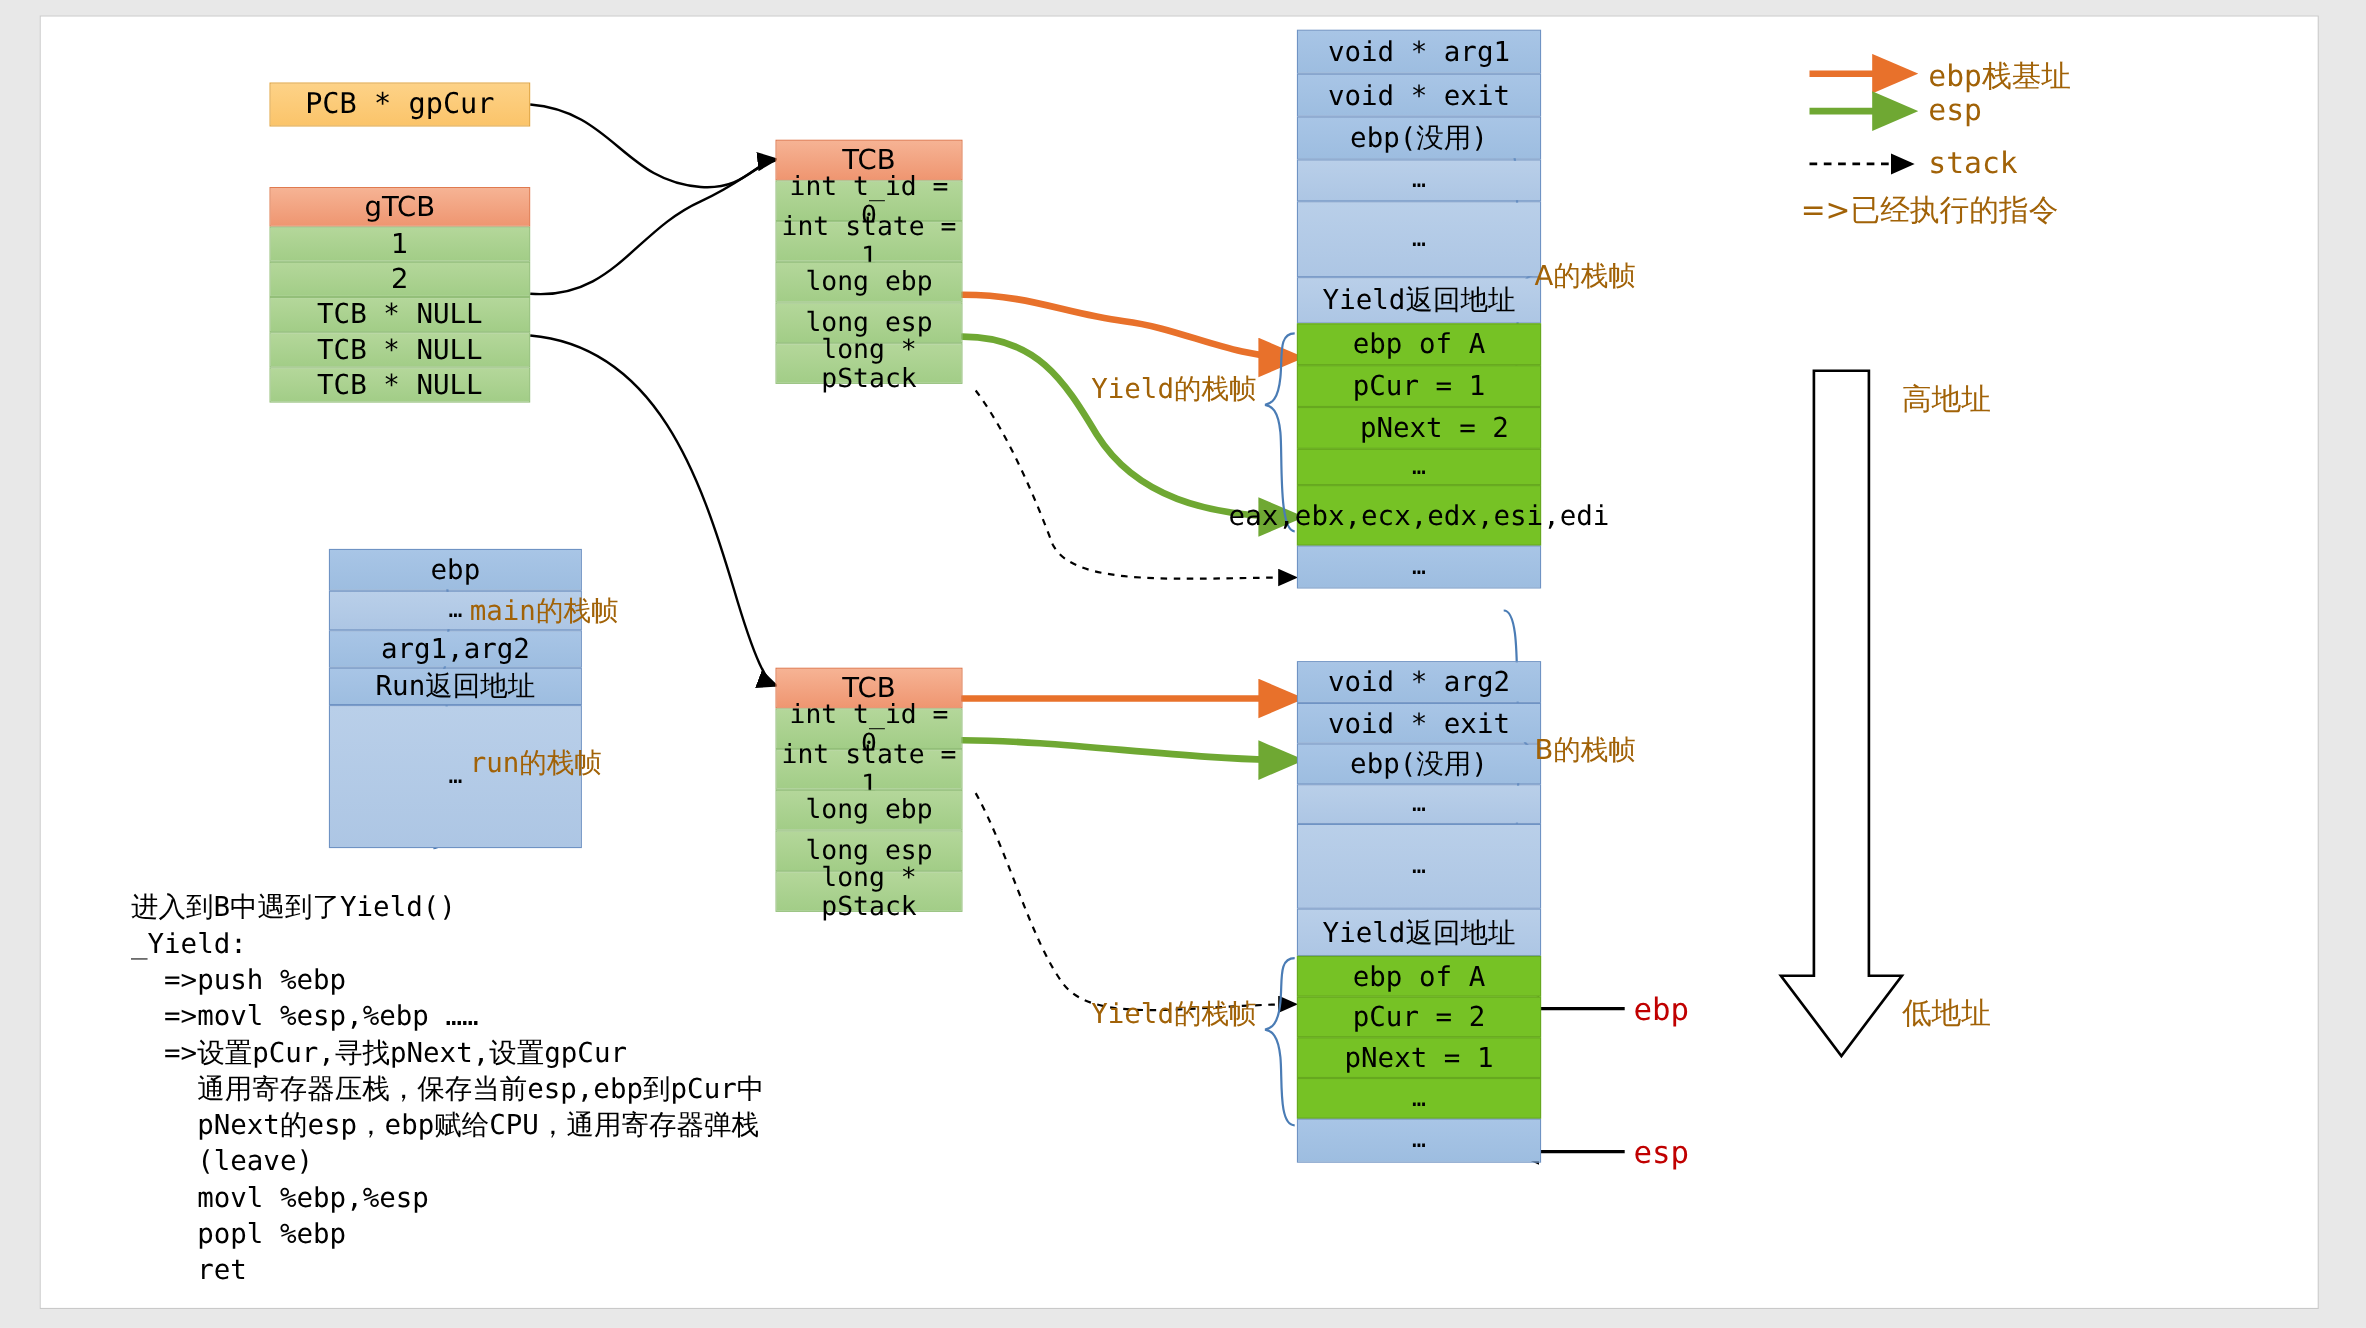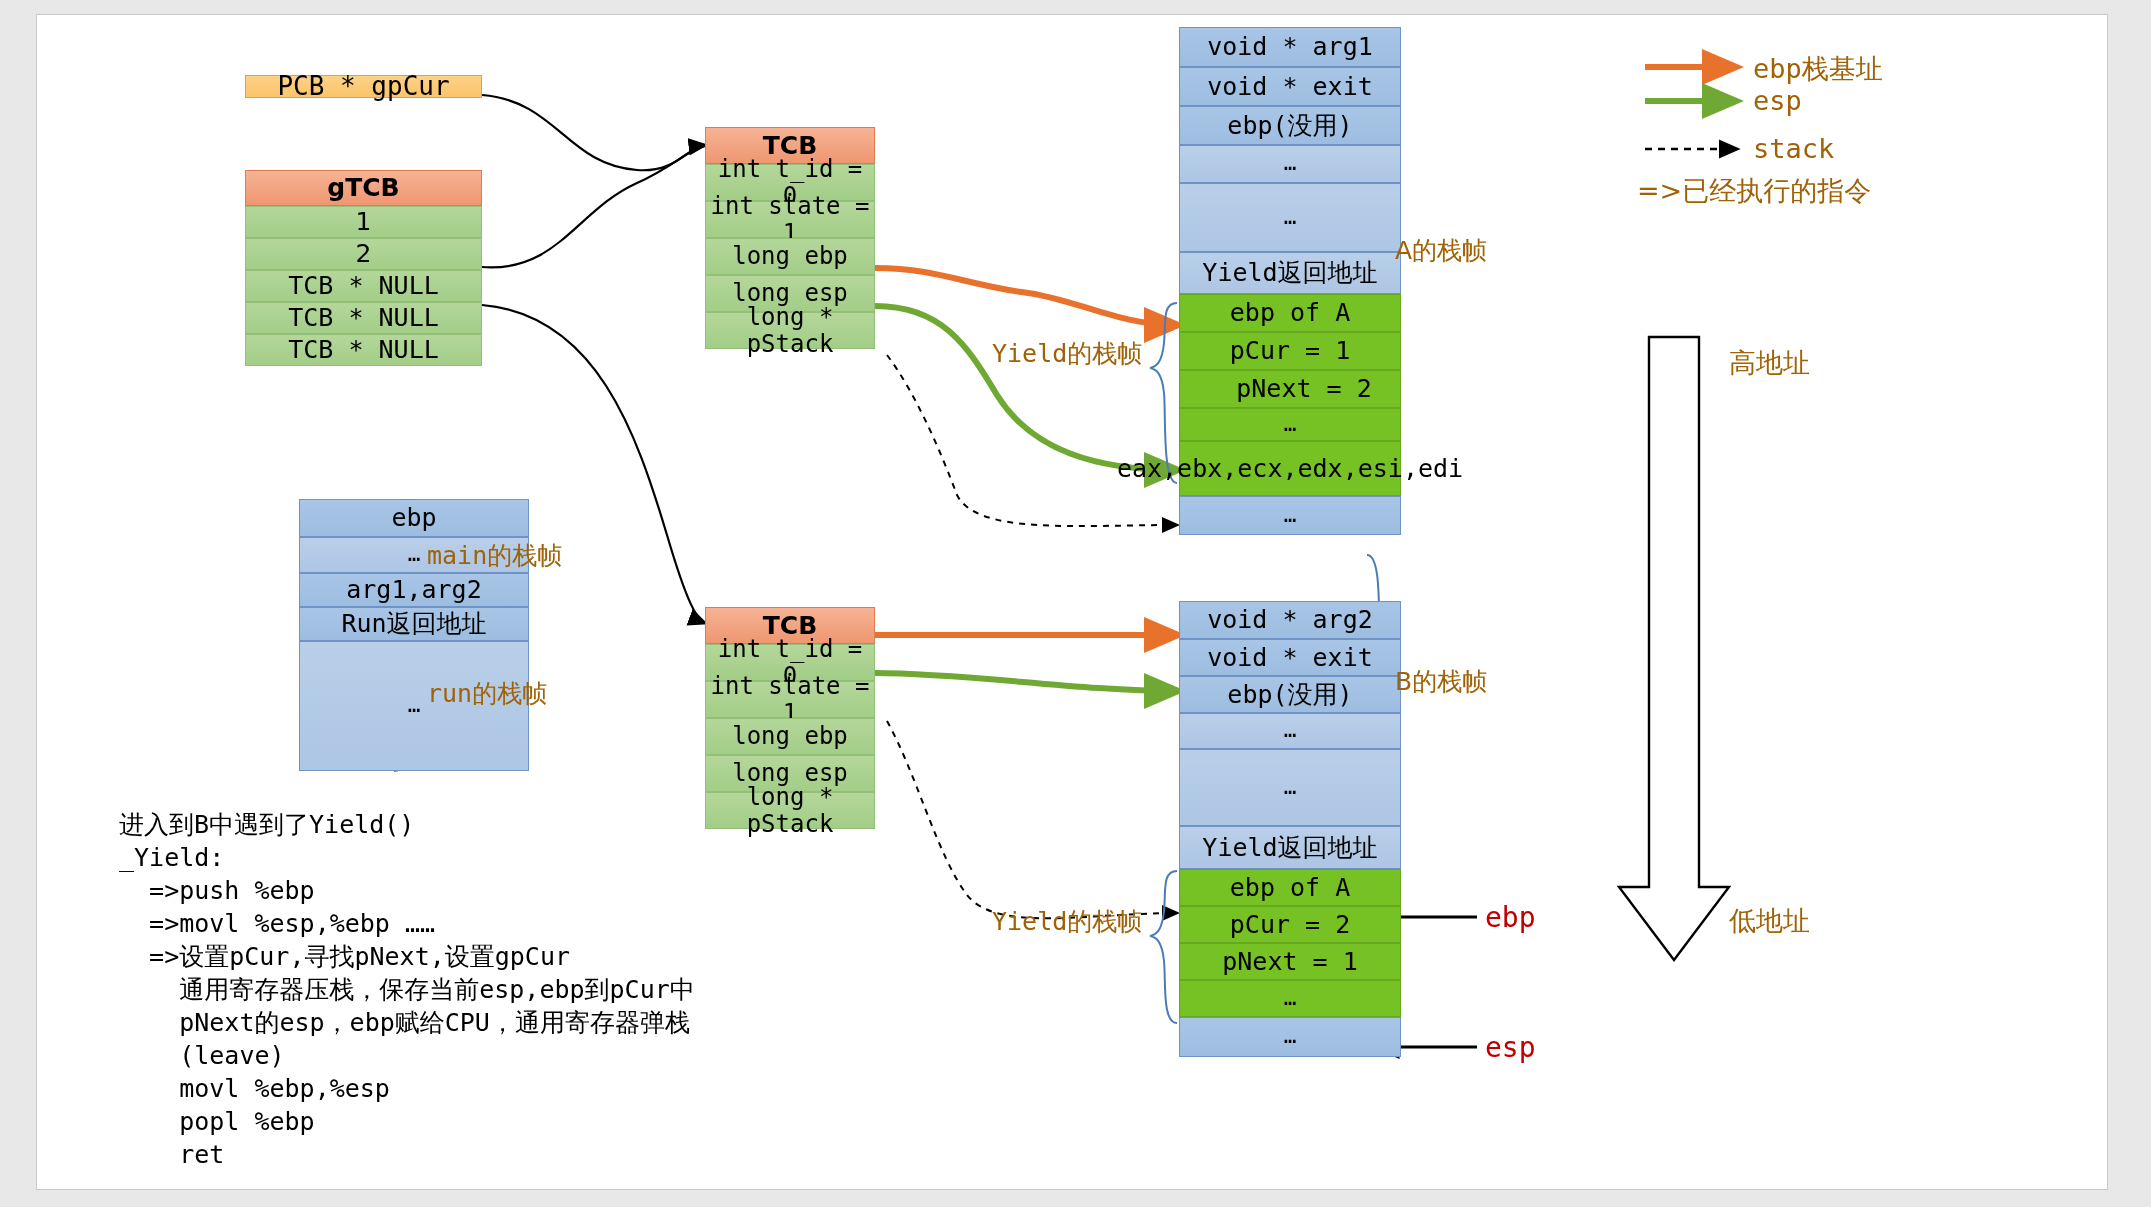--- a/index.html
+++ b/index.html
@@ -9,21 +9,21 @@
   .abs{position:absolute;box-sizing:border-box;}
   
   .cell{
     position:absolute;box-sizing:border-box;
     display:flex;align-items:center;justify-content:center;
     font-family:"DejaVu Sans Mono","Liberation Mono",monospace;
     text-align:center;line-height:1.1;
   }
   .hdr-orange{
     background:linear-gradient(180deg,#f6b394 0%,#ef9671 100%);
-    border:1px solid #e07a4f;color:#000;font-weight:bold;
+    border:1px solid #e07a4f;color:#000;
   }
   .green{
     background:linear-gradient(180deg,#b4d79a 0%,#a2cd87 100%);
     border:1px solid #93bf79;color:#000;
   }
   .yellow{
     background:linear-gradient(180deg,#fdd287 0%,#fbc46a 100%);
     border:1px solid #e2a33c;color:#000;
   }
   .blue{
@@ -104,21 +104,21 @@
       <path d="M1440,902 L1340,902" fill="none" stroke="#000" stroke-width="3" marker-end="url(#ah-red)"></path>
       <path d="M1440,1032 L1340,1032" fill="none" stroke="#000" stroke-width="3" marker-end="url(#ah-red)"></path>
 
       <path d="M1608,52 L1698,52" fill="none" stroke="#E8712B" stroke-width="6" marker-end="url(#ah-orange)"></path>
       <path d="M1608,86 L1698,86" fill="none" stroke="#6FA833" stroke-width="6" marker-end="url(#ah-green)"></path>
       <path d="M1608,134 L1700,134" fill="none" stroke="#000" stroke-width="2.4" stroke-dasharray="7 6" marker-end="url(#ah-black)"></path>
 
       <path d="M1612,322 L1662,322 L1662,872 L1692,872 L1637,945 L1582,872 L1612,872 Z" fill="#ffffff" stroke="#000" stroke-width="2.4"></path>
     </svg>
 
-    <div class="cell yellow" style="left:208px;top:60px;width:237px;height:23px;font-size:26px;">
+    <div class="cell yellow" style="left:208px;top:60px;width:237px;height:40px;font-size:26px;">
       <span>PCB * gpCur</span>
     </div>
 
     <div class="abs" style="left:208px;top:155px;width:237px;">
       <div class="cell hdr-orange" style="position:relative;left:0;top:0;width:237px;height:36px;font-size:25px;
                   font-family:'DejaVu Sans','Liberation Sans',sans-serif;">
         <span>gTCB</span>
       </div>
       <div class="cell green" style="position:relative;left:0;top:0;width:237px;height:32px;font-size:25px;
                   font-family:'DejaVu Sans','Liberation Sans',sans-serif;">

